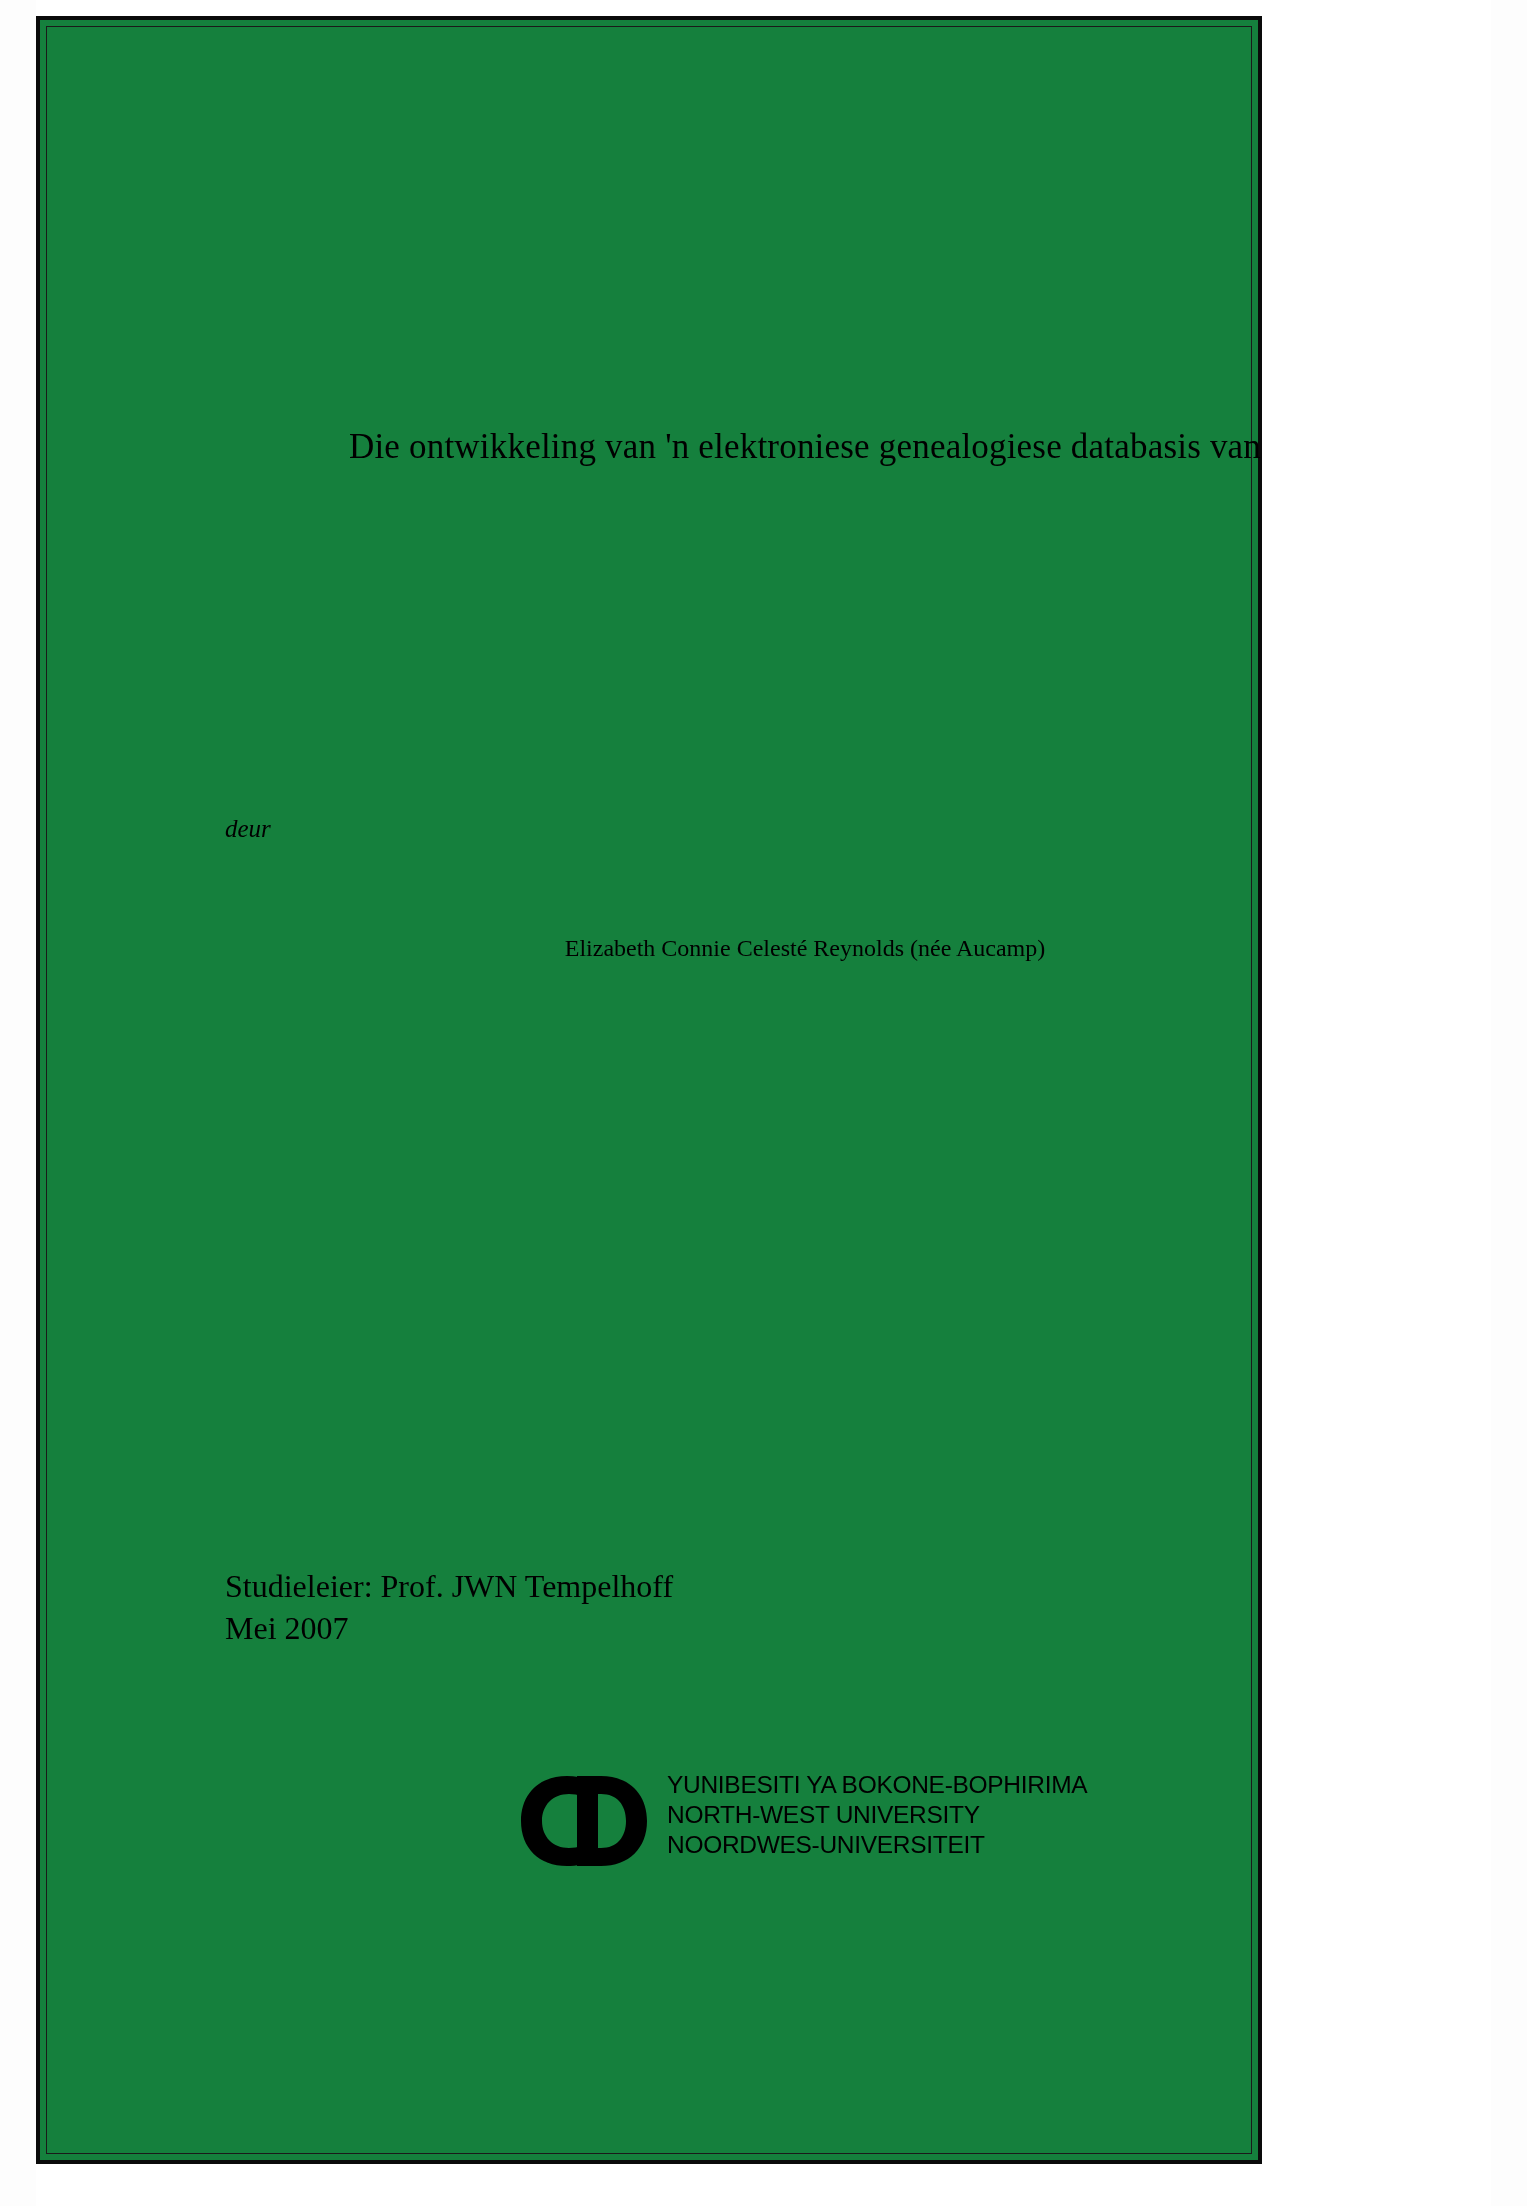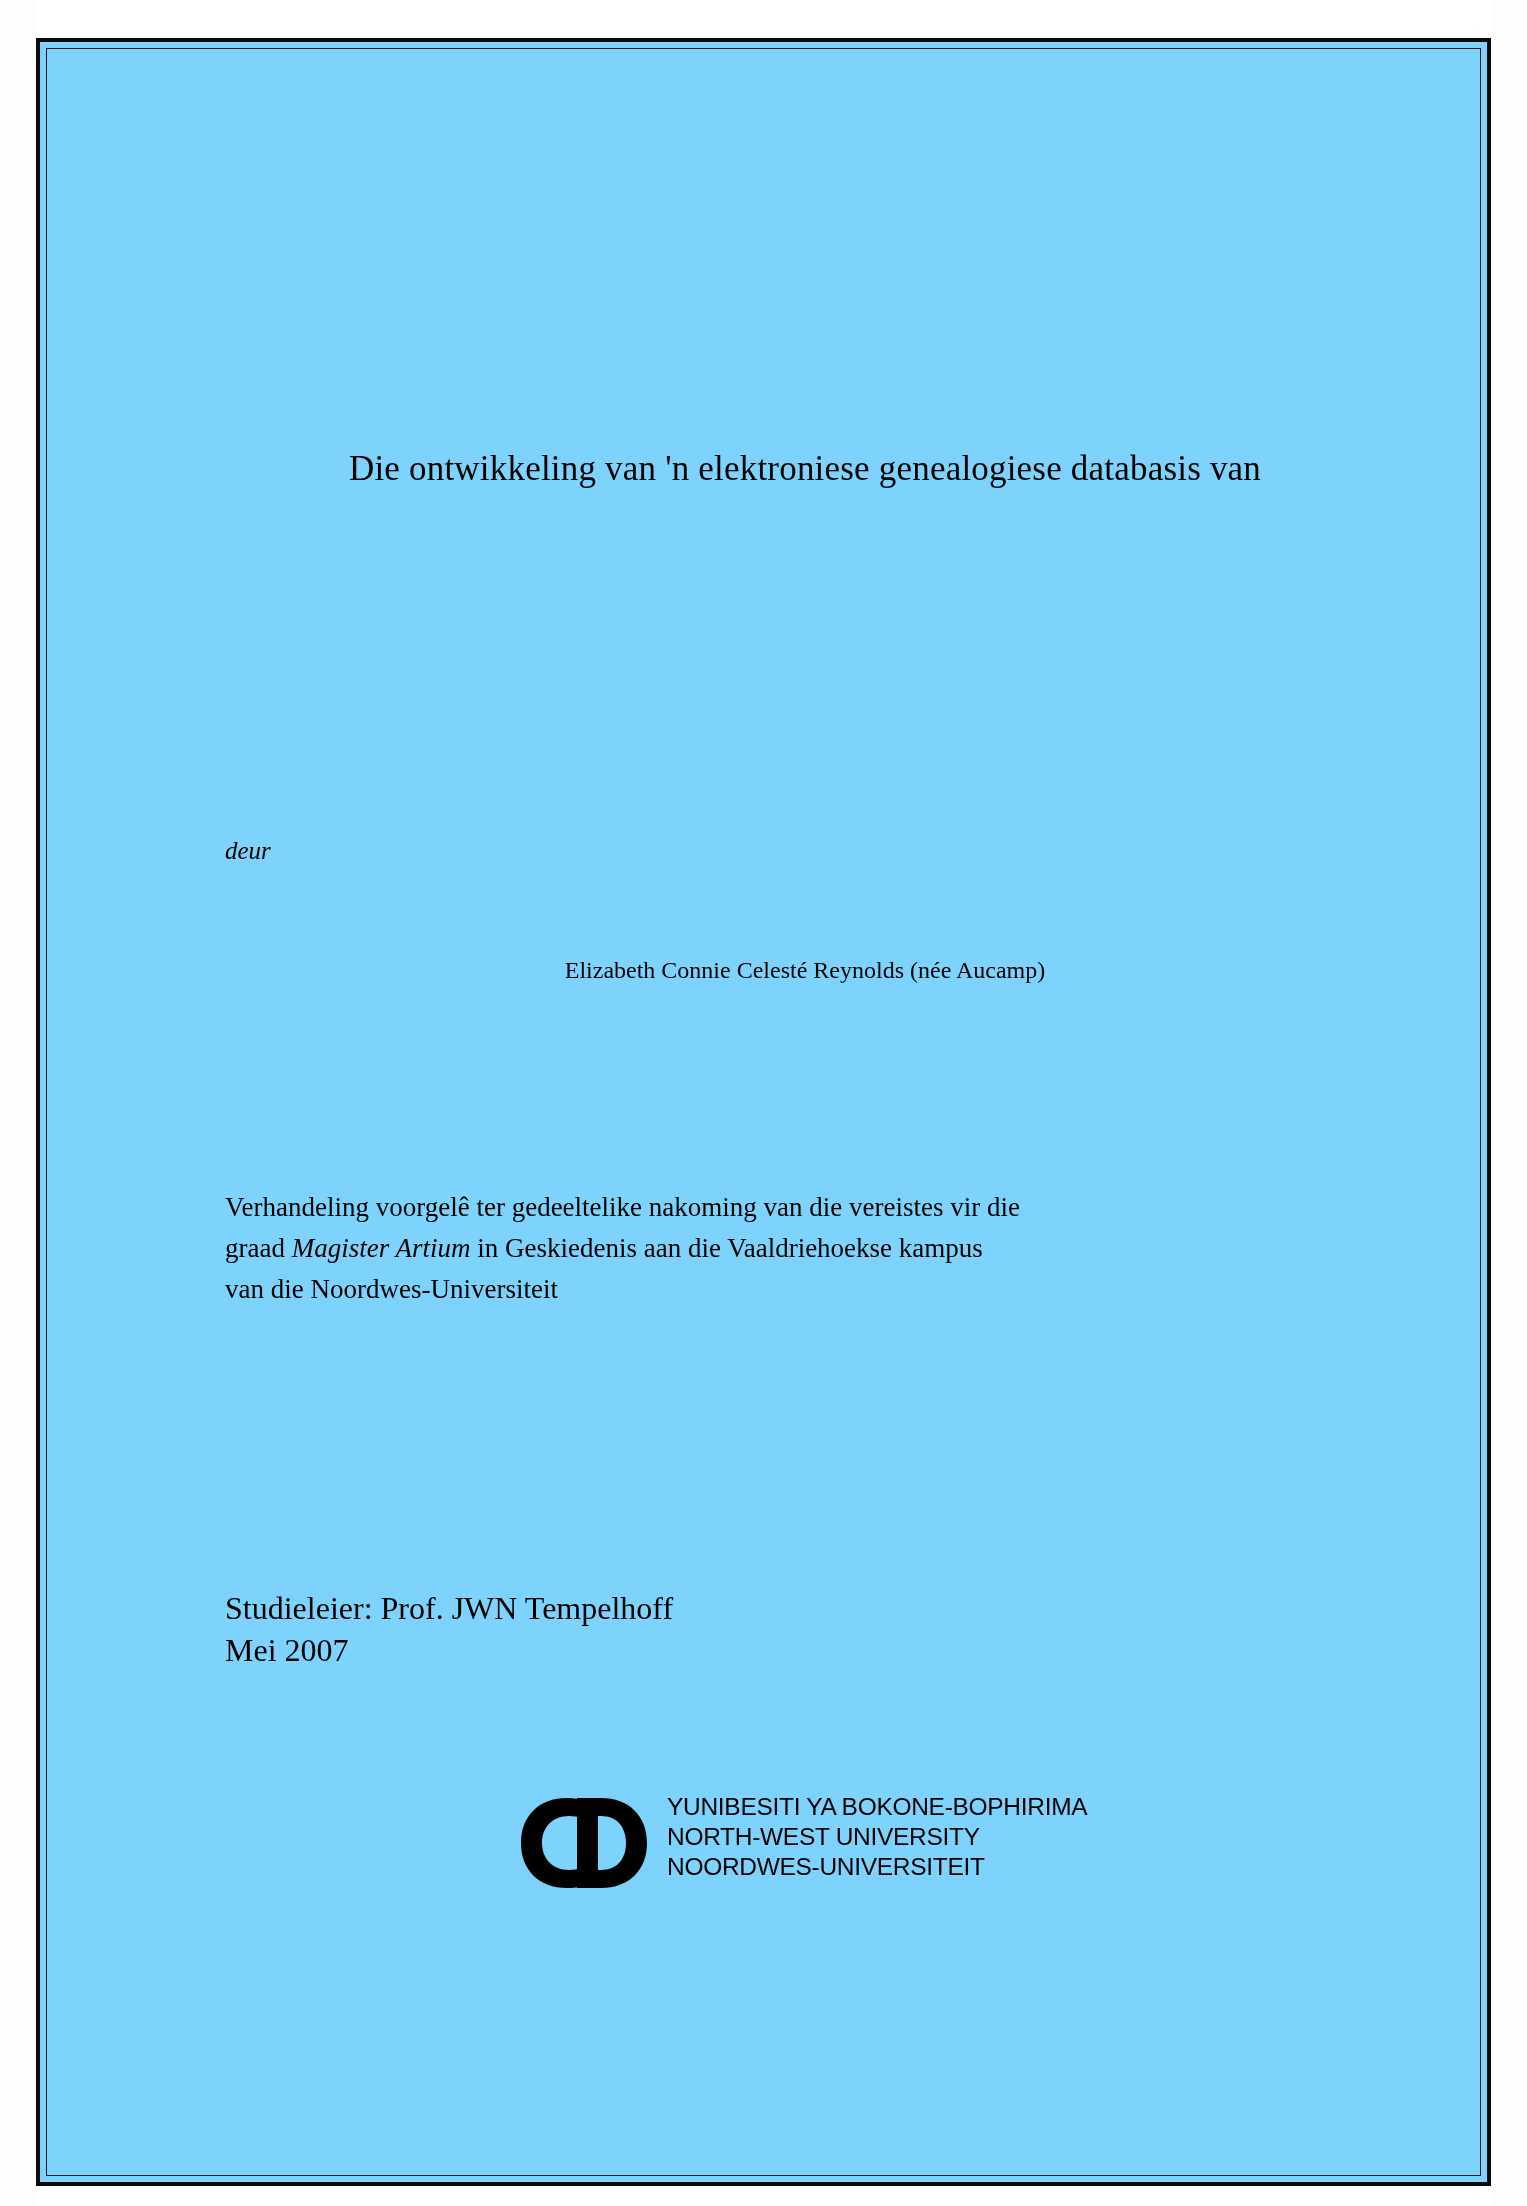--- a/index.html
+++ b/index.html
@@ -22,26 +22,26 @@
     left: 0; top: 0;
     width: 1527px;
     height: 2206px;
     background: #ffffff;
   }
 
   
   .page-frame {
     position: absolute;
     left: 36px;
-    top: 38px;
-    width: 1455px;
+    top: 16px;
+    width: 1226px;
     height: 2148px;
     border: 4px solid #0a0a0a;
     box-sizing: border-box;
-    background: #7dd3fc;
+    background: #15803d;
   }
   .page-frame-inner {
     position: absolute;
     left: 6px;
     top: 6px;
     right: 6px;
     bottom: 6px;
     border: 1px solid #1a1a1a;
     box-sizing: border-box;
   }
@@ -172,25 +172,20 @@
     <div class="content">
 
       <div class="title-block">
         <div class="title-line">Die ontwikkeling van 'n elektroniese genealogiese databasis van</div>
       </div>
 
       <div class="deur">deur</div>
 
       <div class="author">Elizabeth Connie Celesté Reynolds (née Aucamp)</div>
 
-      <div class="statement">
-        <div class="just">Verhandeling voorgelê ter gedeeltelike nakoming van die vereistes vir die</div>
-        <div class="l2"><span>graad </span><em>Magister Artium</em><span> in Geskiedenis aan die Vaaldriehoekse kampus</span></div>
-        <div class="l3">van die Noordwes-Universiteit</div>
-      </div>
 
       <div class="supervisor">
         <div>Studieleier: Prof. JWN Tempelhoff</div>
         <div>Mei 2007</div>
       </div>
 
       <div class="logo-block">
         <div class="logo-mark">
           <svg viewBox="0 0 145 98" width="145" height="98" aria-hidden="true">
 

